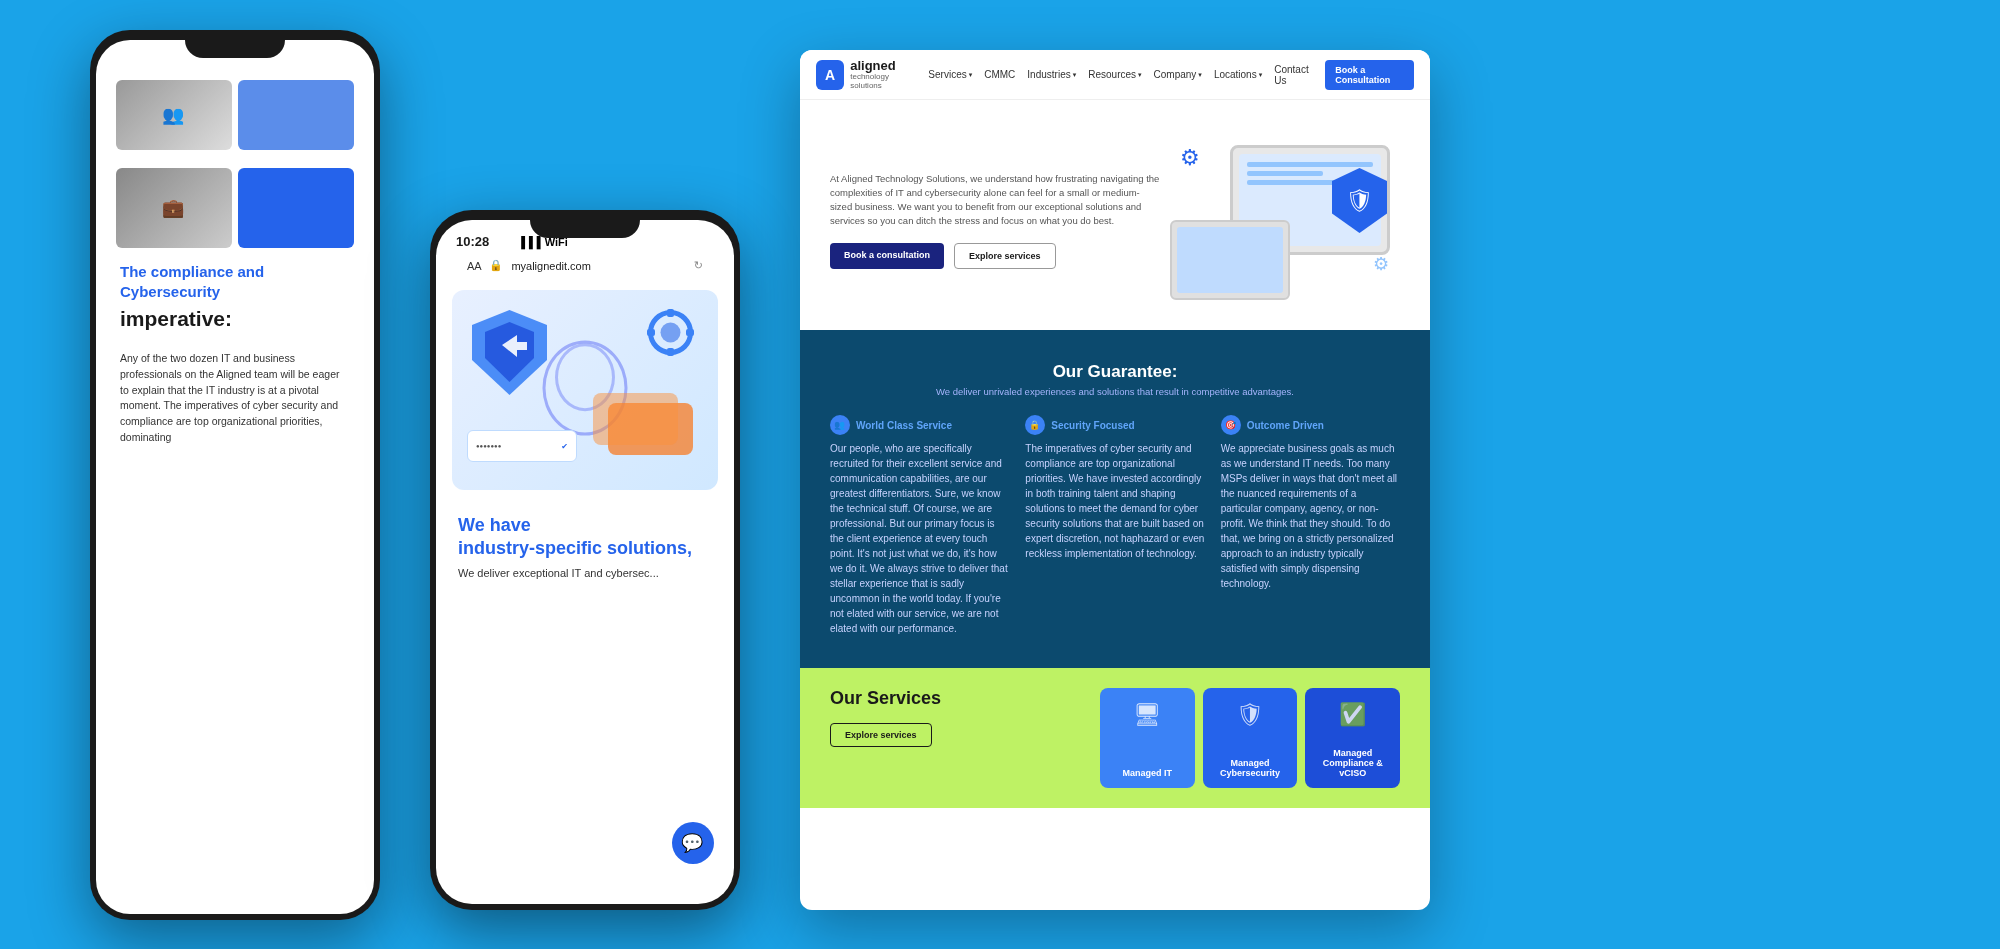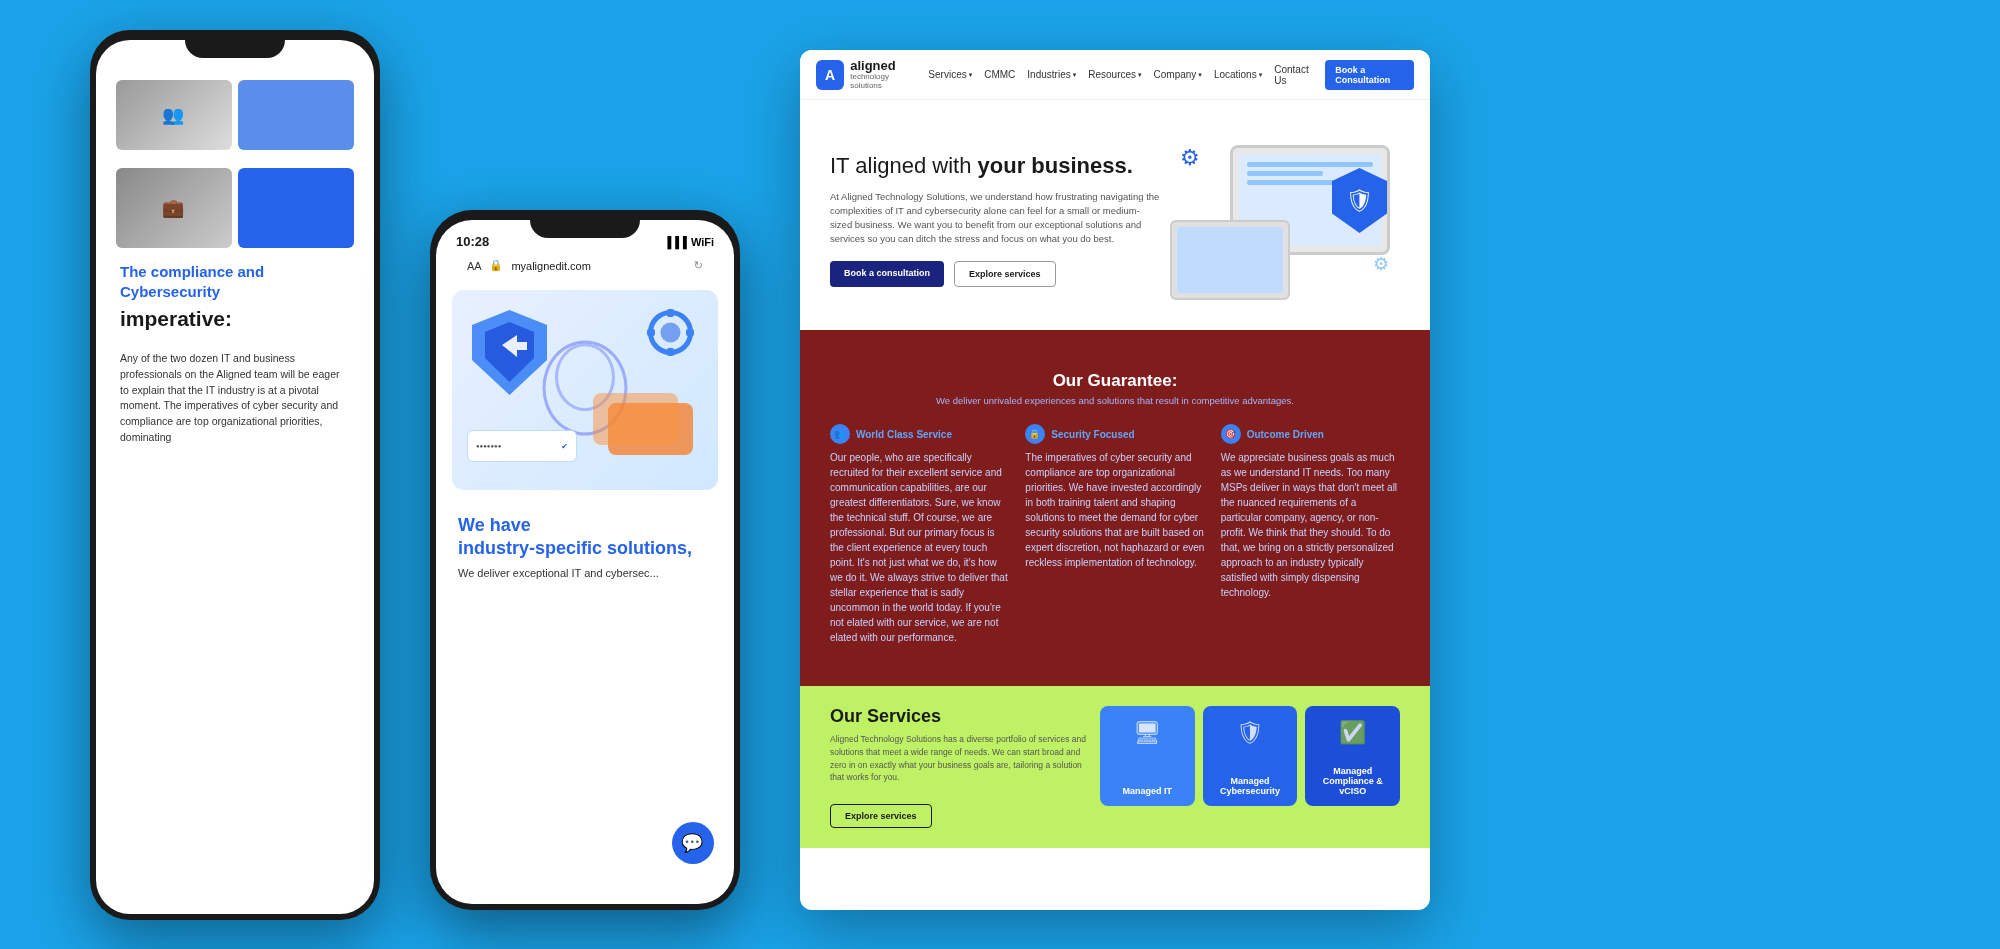--- a/index.html
+++ b/index.html
@@ -119,25 +119,26 @@
     }
     .phone-mid .screen {
       position: absolute;
       top: 10px; left: 6px; right: 6px; bottom: 6px;
       background: white;
       border-radius: 36px;
       overflow: hidden;
     }
     .phone-mid .status-bar {
       display: flex;
-      justify-content: space-between;
+      justify-content: flex-start;
       align-items: center;
       padding: 14px 20px 6px;
       font-size: 11px;
       font-weight: 600;
+      gap: 28px;
     }
     .phone-mid .status-bar .time { color: #1a1a1a; font-size: 13px; font-weight: 700; }
     .phone-mid .status-icons { display: flex; gap: 4px; align-items: center; }
     .phone-mid .addr-bar {
       display: flex;
       align-items: center;
       gap: 8px;
       padding: 4px 31px 8px;
       font-size: 11px;
       color: #888;
@@ -382,22 +383,22 @@
     .gear-icon-hero2 {
       position: absolute;
       right: 5px; bottom: 30px;
       width: 22px; height: 22px;
       color: #93c5fd;
       font-size: 18px;
     }
 
     
     .guarantee-section {
-      background: #7f1d1d;
-      padding: 41px 30px;
+      background: #0c4a6e;
+      padding: 32px 30px;
       color: white;
     }
     .guarantee-title {
       font-size: 17px;
       font-weight: 700;
       text-align: center;
       margin-bottom: 4px;
     }
     .guarantee-subtitle {
       font-size: 9.5px;
@@ -646,24 +647,20 @@
       </span>
       <span class="nav-link">
         <span>Contact Us</span>
       </span>
       <span class="nav-btn">Book a Consultation</span>
     </div>
   </div>
 
   <div class="browser-hero">
     <div class="hero-left">
-      <div class="hero-title">
-        <span>IT aligned with</span>
-        <strong>your business.</strong>
-      </div>
       <div class="hero-body">At Aligned Technology Solutions, we understand how frustrating navigating the complexities of IT and cybersecurity alone can feel for a small or medium-sized business. We want you to benefit from our exceptional solutions and services so you can ditch the stress and focus on what you do best.</div>
       <div class="hero-btns">
         <span class="btn-primary">Book a consultation</span>
         <span class="btn-outline">Explore services</span>
       </div>
     </div>
     <div class="hero-right">
 
       <div class="desktop-illustration">
         <span class="gear-icon-hero">⚙</span>
@@ -710,21 +707,20 @@
         </div>
         <div class="g-col-body">We appreciate business goals as much as we understand IT needs. Too many MSPs deliver in ways that don't meet all the nuanced requirements of a particular company, agency, or non-profit. We think that they should. To do that, we bring on a strictly personalized approach to an industry typically satisfied with simply dispensing technology.</div>
       </div>
     </div>
   </div>
 
   <div class="services-section">
     <div class="services-inner">
       <div class="services-text-col">
         <div class="services-title">Our Services</div>
-        <div class="services-body">Aligned Technology Solutions has a diverse portfolio of services and solutions that meet a wide range of needs. We can start broad and zero in on exactly what your business goals are, tailoring a solution that works for you.</div>
         <span class="explore-btn">Explore services</span>
       </div>
       <div class="services-cards-col">
         <div class="service-card blue1">
           <span class="service-card-icon">🖥</span>
           <span class="service-card-label">Managed IT</span>
         </div>
         <div class="service-card blue2">
           <span class="service-card-icon">🛡</span>
           <span class="service-card-label">Managed Cybersecurity</span>

